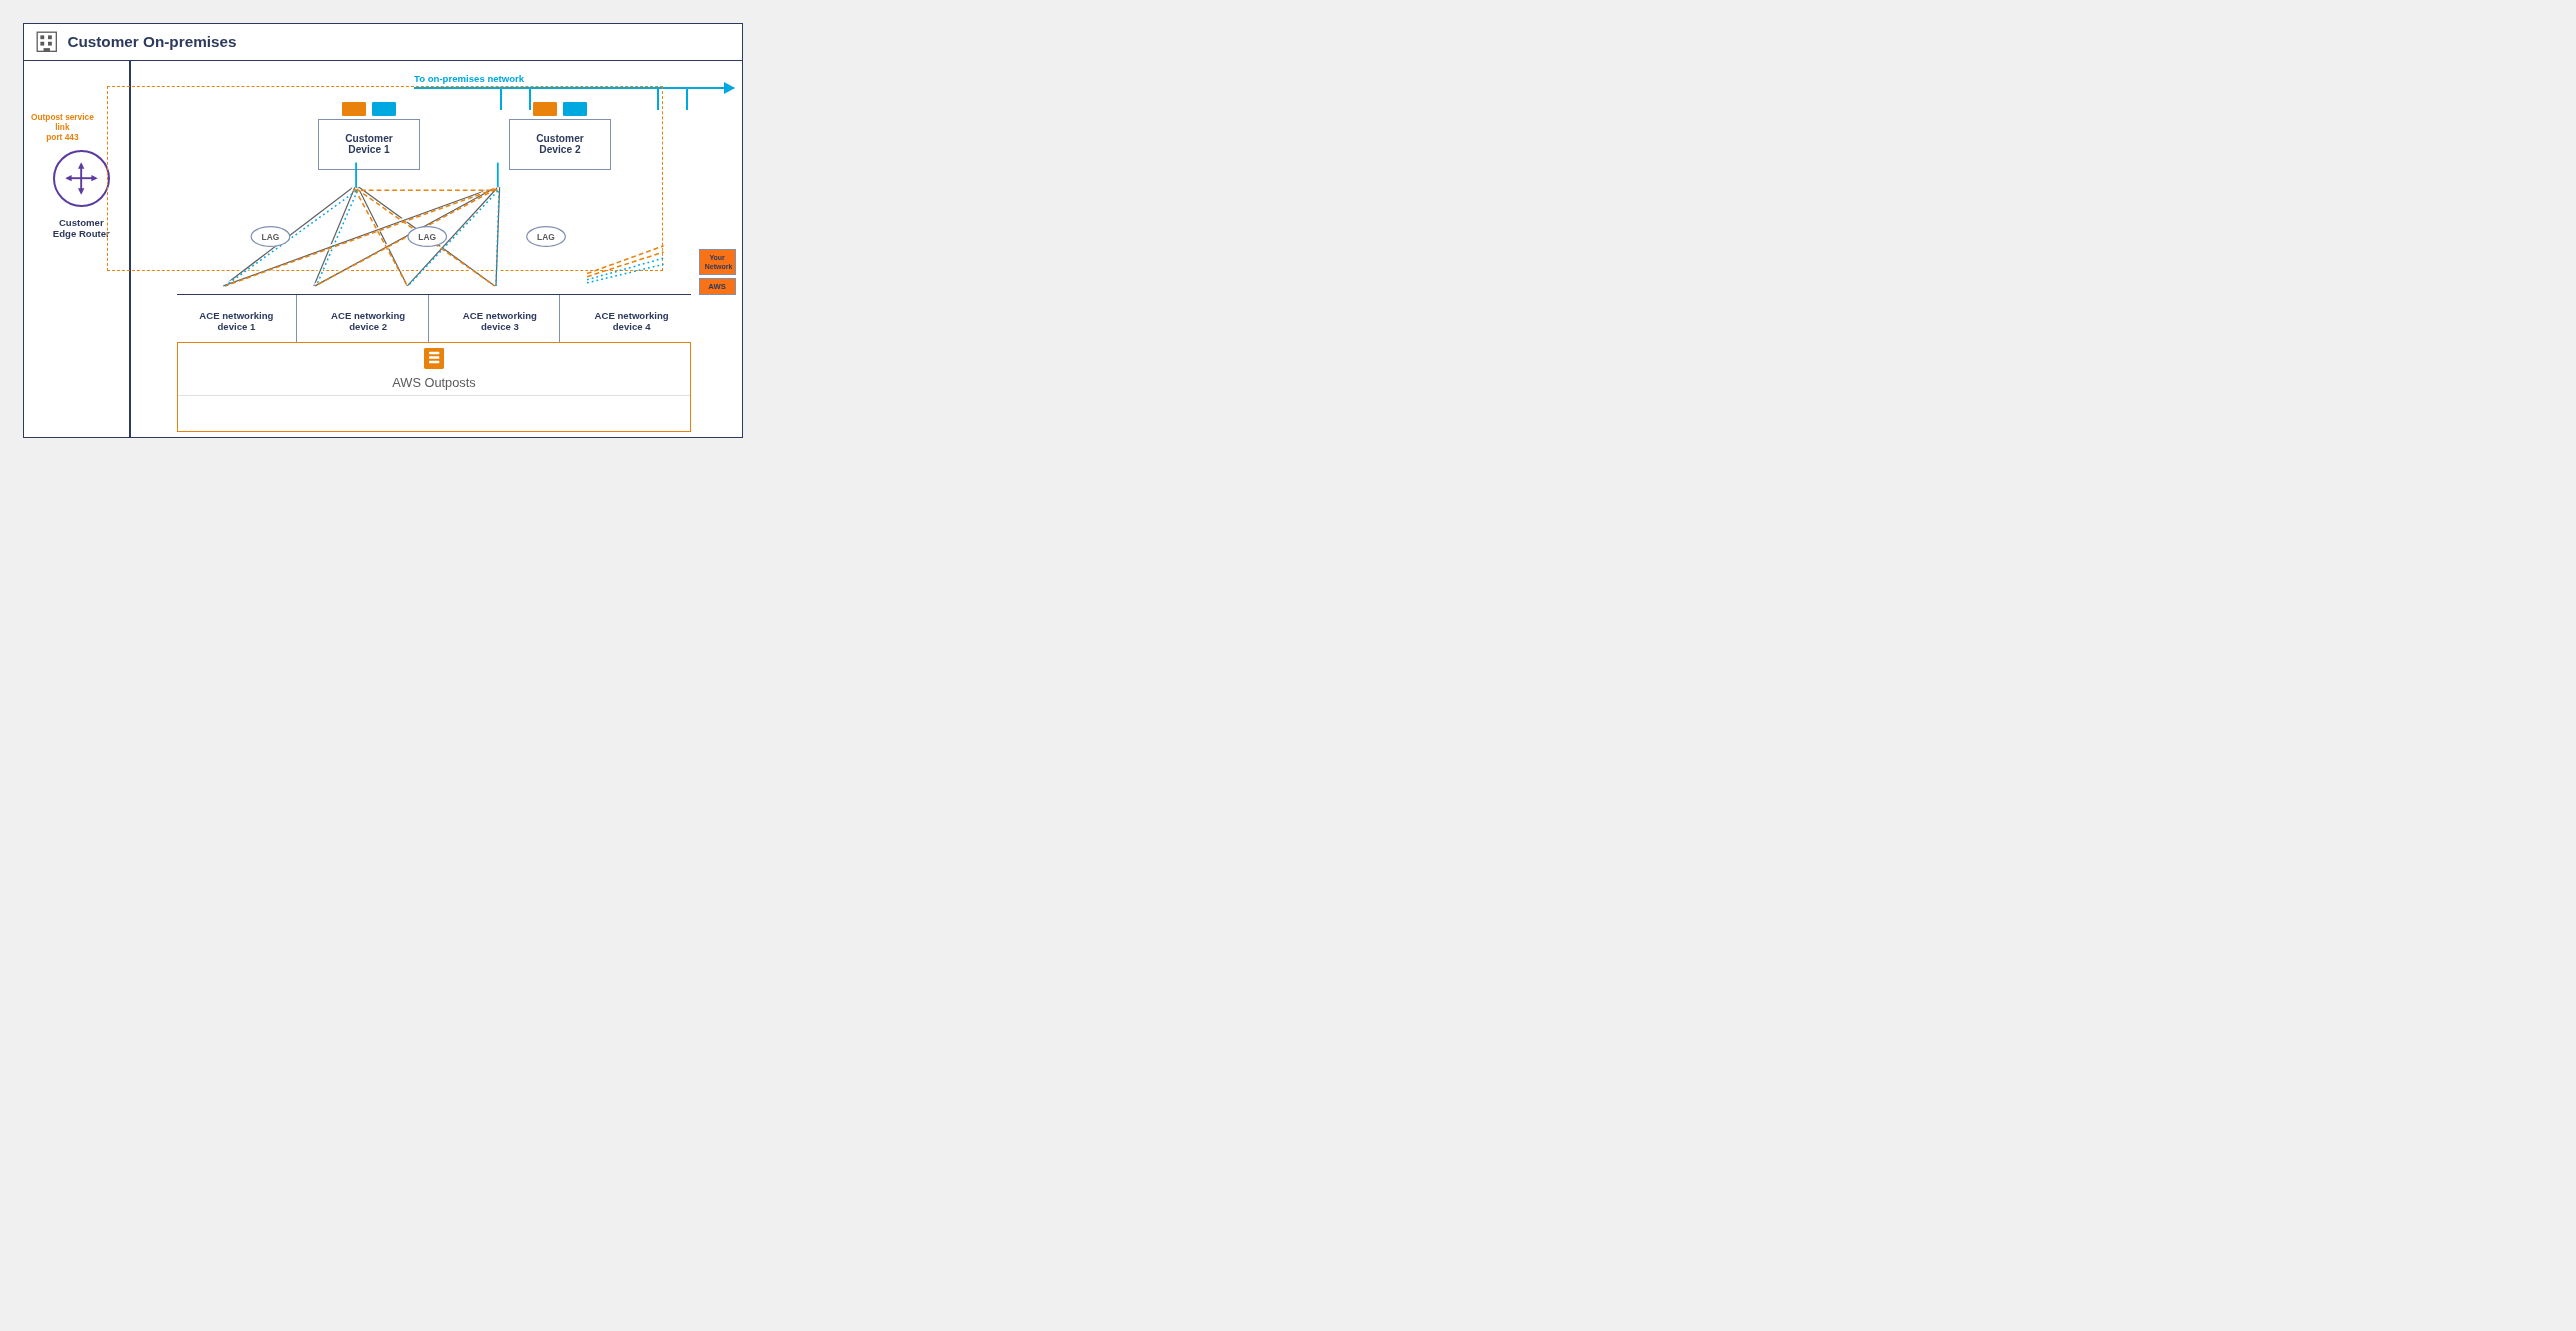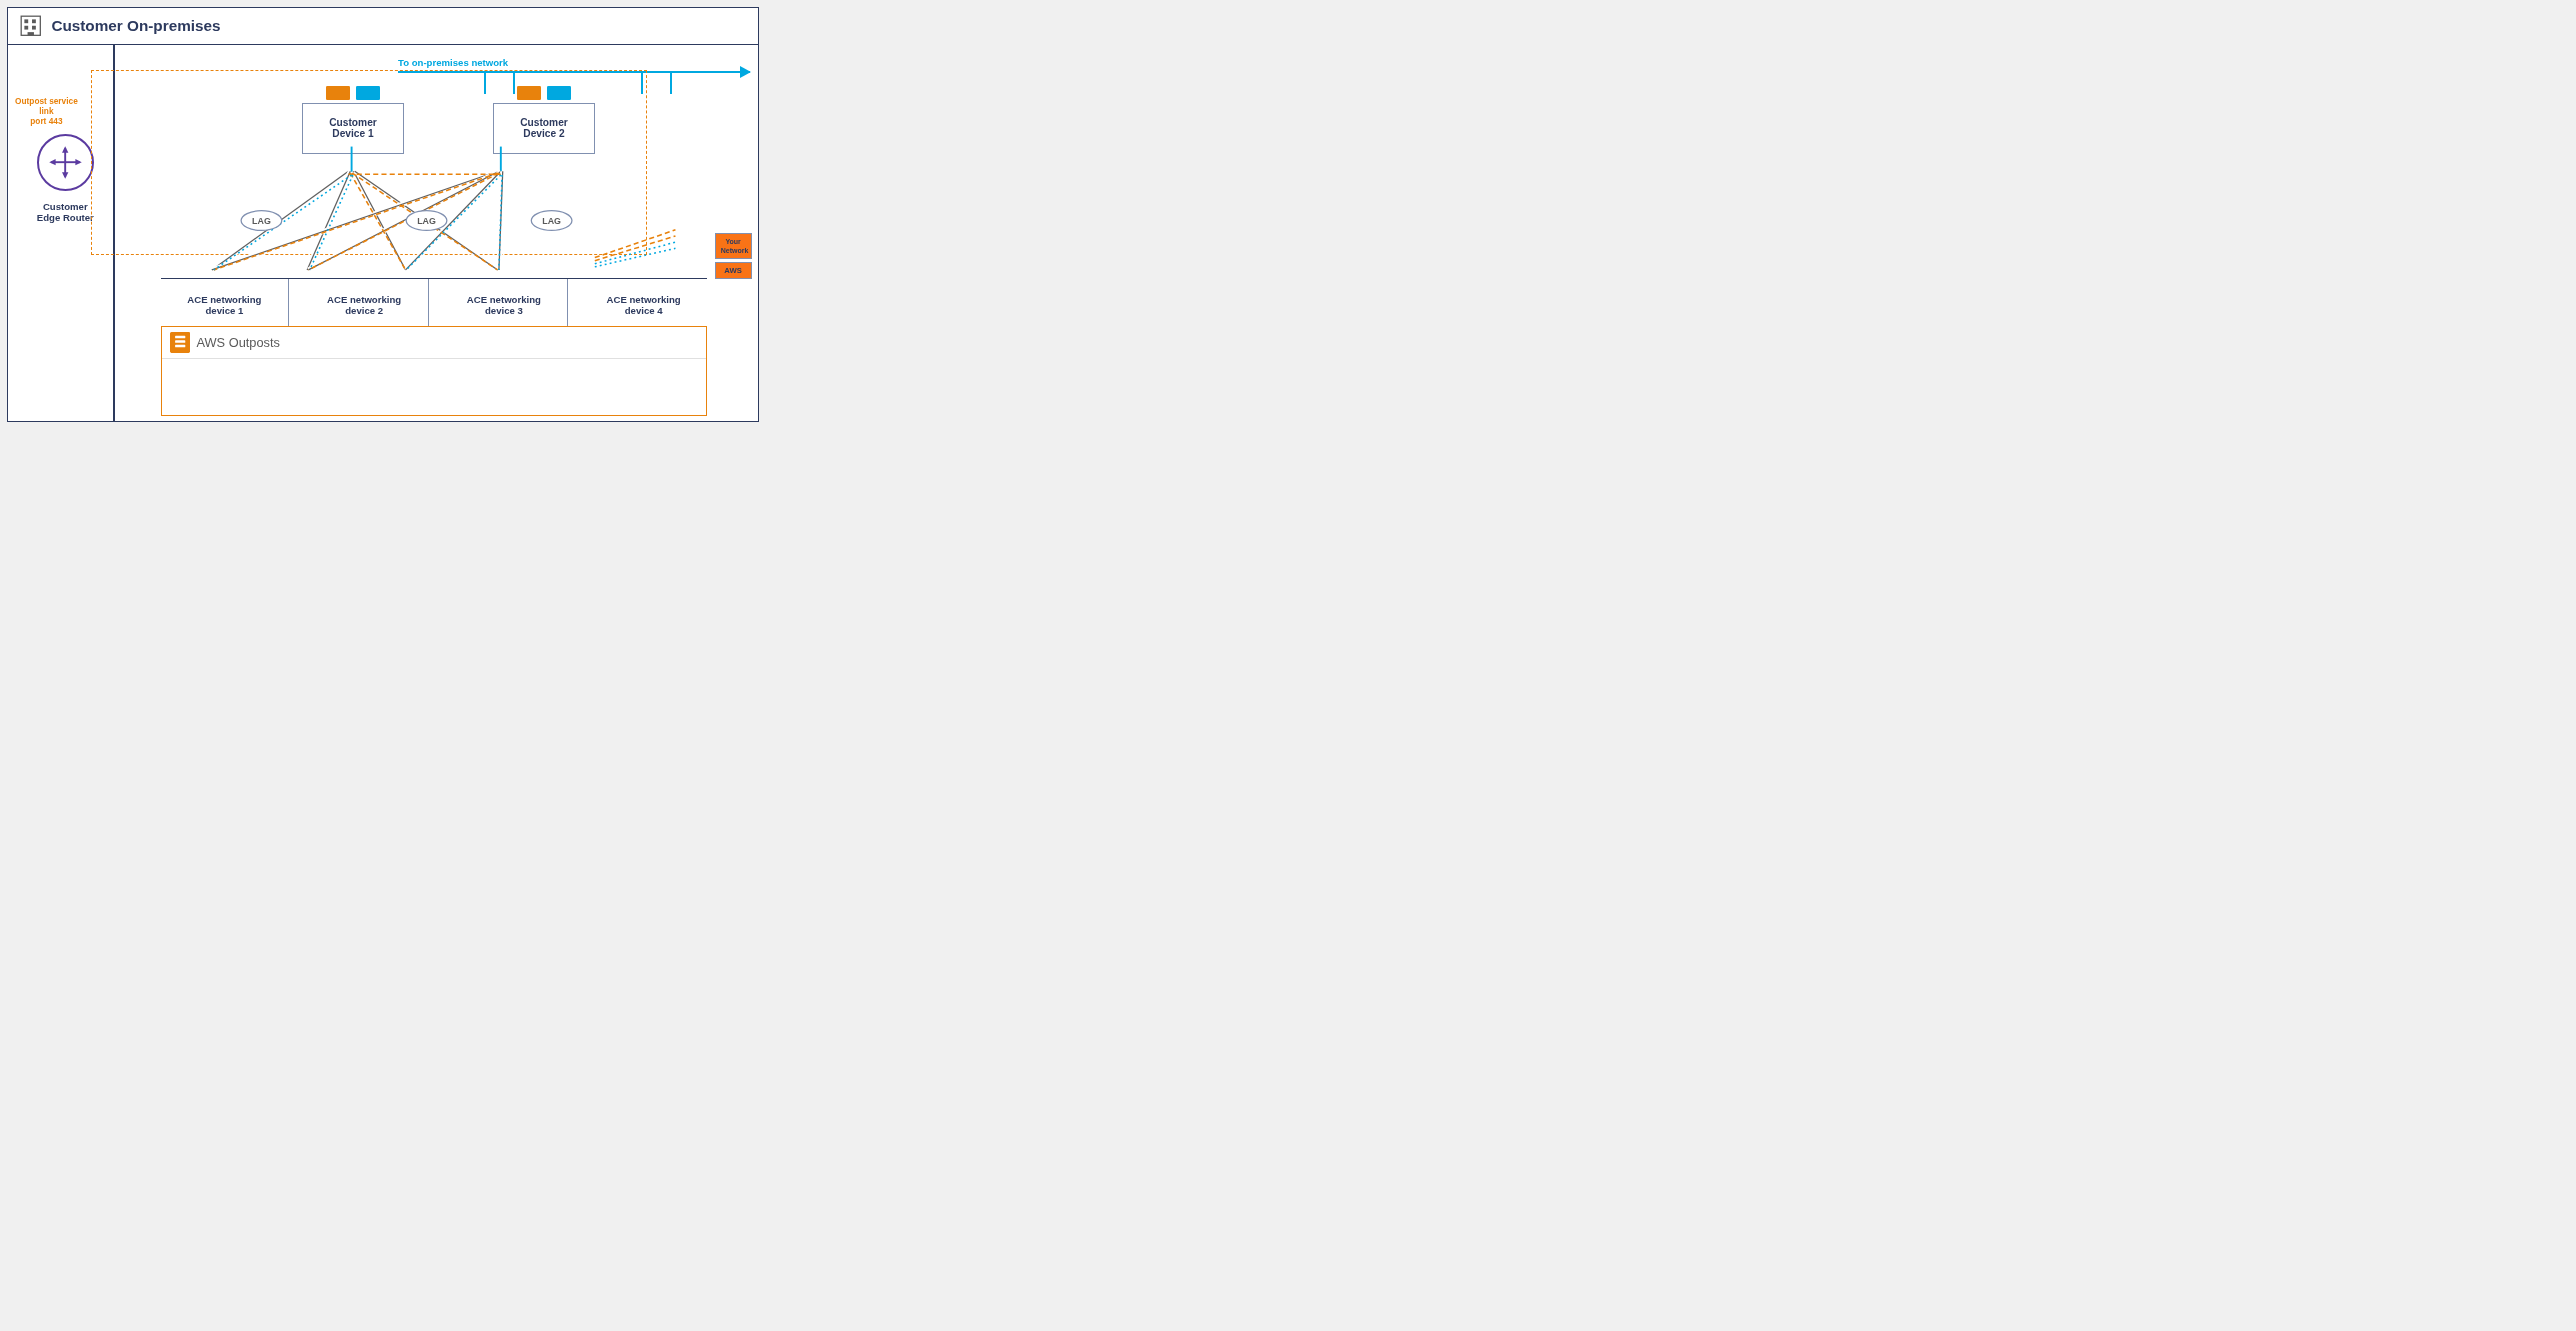--- a/index.html
+++ b/index.html
@@ -6,21 +6,21 @@
     body {
       background: #f0f0f0;
       font-family: 'Arial', sans-serif;
       width: 766px;
       min-height: 396px;
     }
 
     .diagram-container {
       background: white;
       border: 1.3px solid #2d3a5e;
-      margin: 7px;
+      margin: 23px;
       position: relative;
       overflow: hidden;
     }
 
     
     .header-bar {
       background: white;
       border-bottom: 1.3px solid #2d3a5e;
       padding: 5.1px 10.2px;
       display: flex;
@@ -238,20 +238,21 @@
       border: 1.9px solid #e8820c;
       background: white;
     }
 
     .outposts-header {
       display: flex;
       align-items: center;
       gap: 6.4px;
       padding: 5.1px 7.7px;
       border-bottom: 0.6px solid #e0e0e0;
+      flex-direction: column;
     }
 
     .outposts-icon {
       width: 20.4px;
       height: 20.4px;
       background: #e8820c;
       border-radius: 2.6px;
       display: flex;
       align-items: center;
       justify-content: center;

